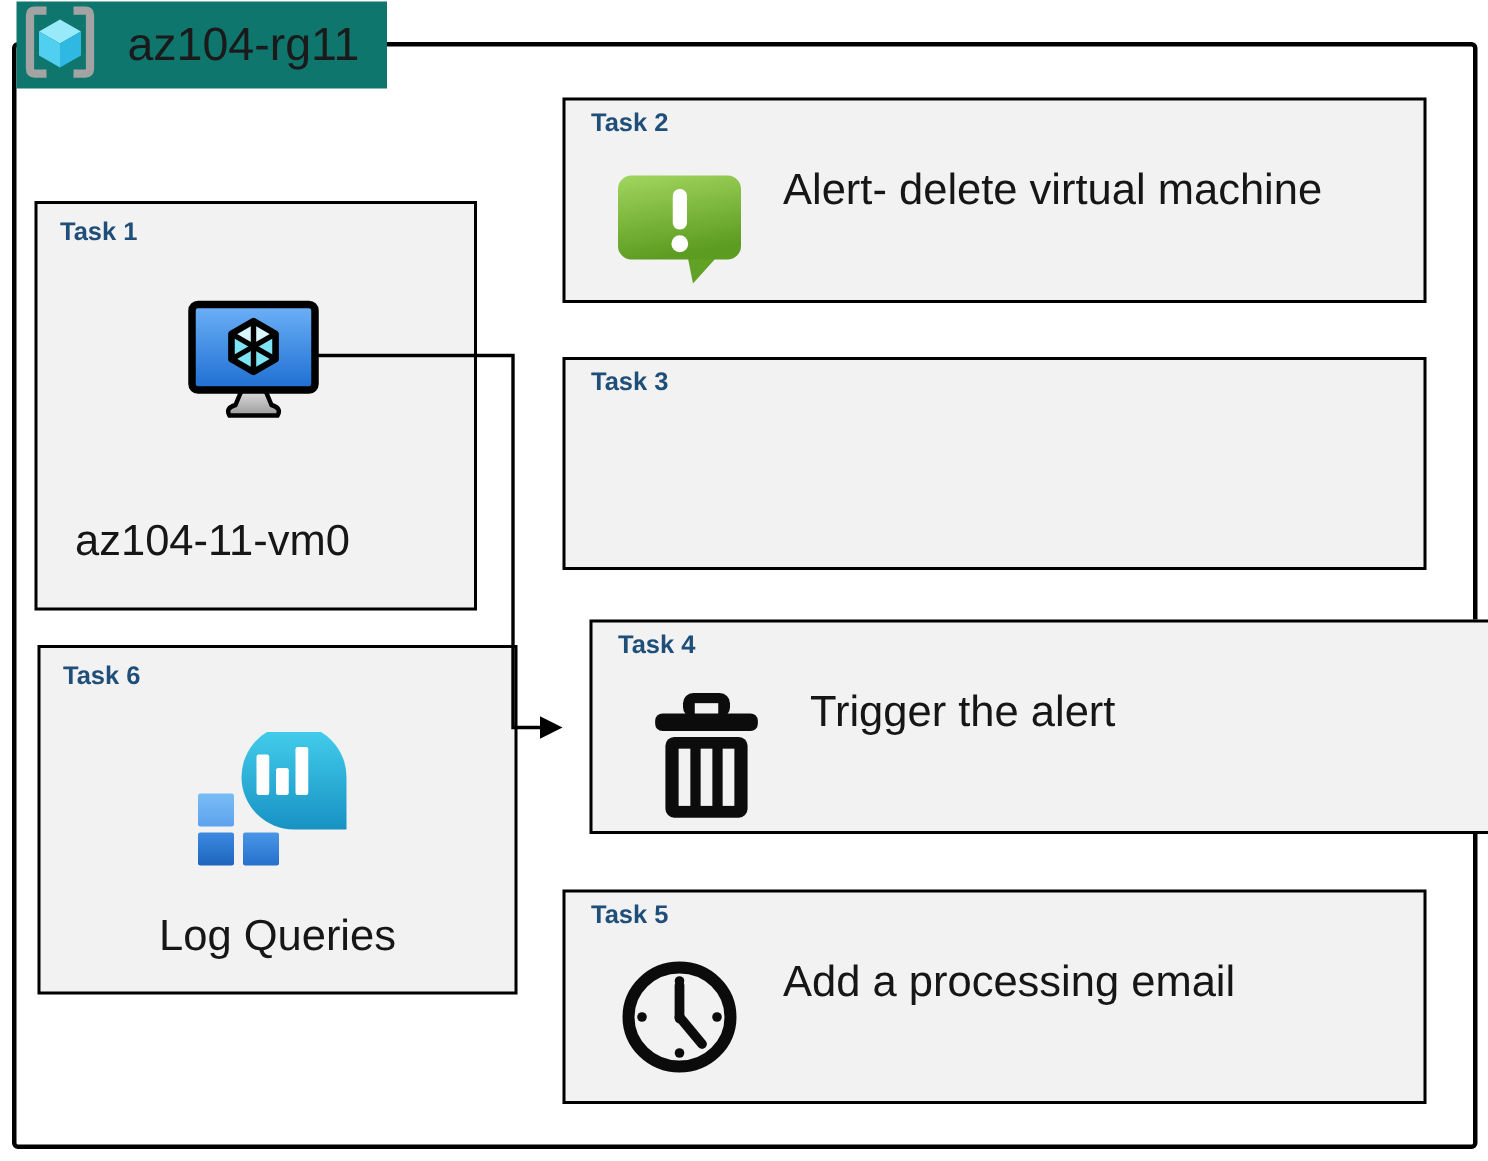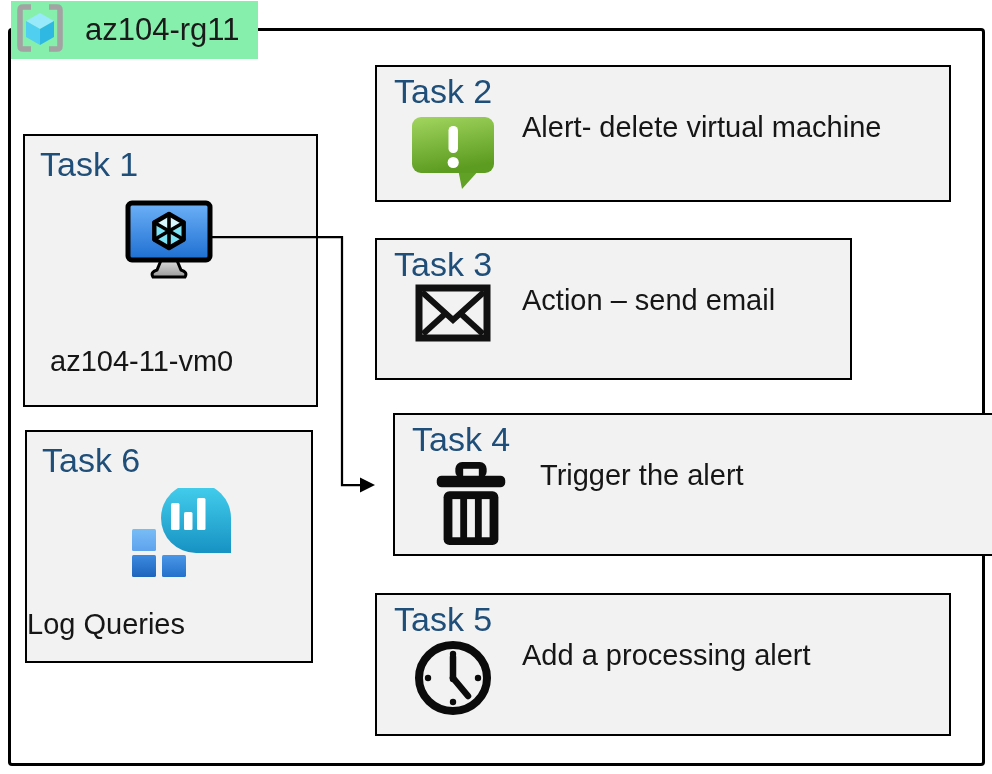--- a/index.html
+++ b/index.html
@@ -8,52 +8,52 @@
     font-family:"Liberation Sans", sans-serif; overflow:hidden;
   }
   
   .outer {
     position:absolute; left:8px; top:28px; width:977px; height:738px;
     border:3px solid #000; border-radius:4px; box-sizing:border-box; z-index:0;
   }
   .rg-header {
     position:absolute; left:11px; top:1px; height:58px;
     display:flex; align-items:center; gap:18px;
-    background:#86efac; padding:0 18px 0 2px; z-index:2;
+    background:#0f766e; padding:0 18px 0 2px; z-index:2;
   }
   .rg-label { font-size:31px; color:#1a1a1a; white-space:nowrap; }
 
   .task-box {
     position:absolute; background:#f2f2f2; border:2.5px solid #000;
     box-sizing:border-box; z-index:1;
   }
   #task1 { left:23px;  top:134px; width:295px; height:273px; }
   #task2 { left:375px; top:65px;  width:576px; height:137px; }
-  #task3 { left:375px; top:238px; width:477px; height:142px; }
+  #task3 { left:375px; top:238px; width:576px; height:142px; }
   #task4 { left:393px; top:413px; width:628px; height:143px; }
   #task5 { left:375px; top:593px; width:576px; height:143px; }
-  #task6 { left:25px;  top:430px; width:288px; height:233px; }
+  #task6 { left:25px;  top:430px; width:320px; height:233px; }
 
   .task-title {
     position:absolute; left:17px; top:5px;
-    font-size:34px; font-weight:400; color:#1f4e79; white-space:nowrap;
+    font-size:17px; font-weight:700; color:#1f4e79; white-space:nowrap;
   }
   #task1 .task-title, #task6 .task-title { left:15px; top:9px; }
 
   .icon-row {
     position:absolute; left:28px; top:44px; right:8px; bottom:5px;
     display:flex; align-items:flex-start;
   }
   .icon-slot { width:95px; display:flex; justify-content:center; align-items:center; }
   .task-label { font-size:29px; color:#161616; margin-left:22px; white-space:nowrap; }
 
   .vm-icon  { position:absolute; left:100px; top:64px; }
   .vm-name  { position:absolute; left:25px;  top:165px; font-size:29px; color:#161616;margin-top:44px; }
   .la-icon  { position:absolute; left:105px; top:56px; }
-  .t6-label { position:absolute; left:0; right:0; top:176px; 
+  .t6-label { position:absolute; left:0; right:0; top:176px; text-align:center;
               font-size:29px; color:#161616; }
 
   .connector { position:absolute; left:0; top:0; z-index:3; pointer-events:none; }
 </style>
 </head>
 <body>
 
 <div class="canvas">
 
   <div class="outer"></div>
@@ -120,31 +120,20 @@
           <rect x="38.5" y="15" width="9.5" height="27" rx="4.5" fill="#fff"></rect>
           <circle cx="43.2" cy="51.5" r="5.6" fill="#fff"></circle>
         </svg>
       </div>
       <span class="task-label">Alert- delete virtual machine</span>
     </div>
   </div>
 
   <div id="task3" class="task-box">
     <div class="task-title">Task 3</div>
-    <div class="icon-row">
-      <div class="icon-slot">
-        <svg width="76" height="58" viewBox="0 0 76 58">
-          <rect x="4" y="4" width="68" height="50" fill="none" stroke="#111" stroke-width="7"></rect>
-          <path d="M7,8 L38,36 L69,8" fill="none" stroke="#111" stroke-width="6"></path>
-          <path d="M8,50 L31,29" fill="none" stroke="#111" stroke-width="6"></path>
-          <path d="M68,50 L45,29" fill="none" stroke="#111" stroke-width="6"></path>
-        </svg>
-      </div>
-      <span class="task-label">Action – send email</span>
-    </div>
   </div>
 
   <div id="task4" class="task-box">
     <div class="task-title">Task 4</div>
     <div class="icon-row">
       <div class="icon-slot">
         <svg width="70" height="90" viewBox="0 0 70 92">
           <rect x="19" y="3" width="32" height="17" rx="7" fill="#0c0c0c"></rect>
           <rect x="27" y="10" width="16" height="10" fill="#f2f2f2"></rect>
           <rect x="0" y="17" width="70" height="12" rx="5" fill="#0c0c0c"></rect>
@@ -165,21 +154,21 @@
         <svg width="82" height="78" viewBox="0 0 82 78">
           <ellipse cx="41" cy="39" rx="34" ry="33" fill="none" stroke="#0b0b0b" stroke-width="8"></ellipse>
           <circle cx="41" cy="15" r="3.2" fill="#0b0b0b"></circle>
           <circle cx="66" cy="39" r="3.2" fill="#0b0b0b"></circle>
           <circle cx="41" cy="63" r="3.2" fill="#0b0b0b"></circle>
           <circle cx="16" cy="39" r="3.2" fill="#0b0b0b"></circle>
           <path d="M41,40 V18" stroke="#0b0b0b" stroke-width="6.5" stroke-linecap="round"></path>
           <path d="M41,39 L56,57" stroke="#0b0b0b" stroke-width="6.5" stroke-linecap="round"></path>
         </svg>
       </div>
-      <span class="task-label">Add a processing alert</span>
+      <span class="task-label">Add a processing email</span>
     </div>
   </div>
 
   <div id="task6" class="task-box">
     <div class="task-title">Task 6</div>
     <svg class="la-icon" width="100" height="92" viewBox="0 0 100 92">
       <defs>
         <linearGradient id="gteal" x1="0" y1="0" x2="0" y2="1">
           <stop offset="0" stop-color="#45d0ee"></stop>
             <stop offset="1" stop-color="#1792c3"></stop>

